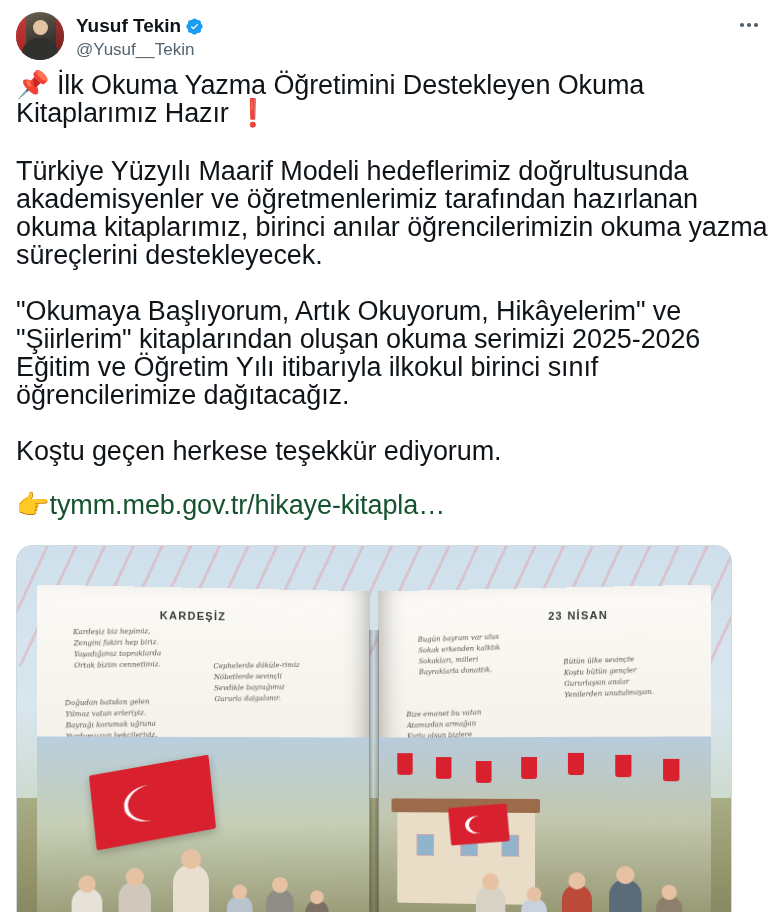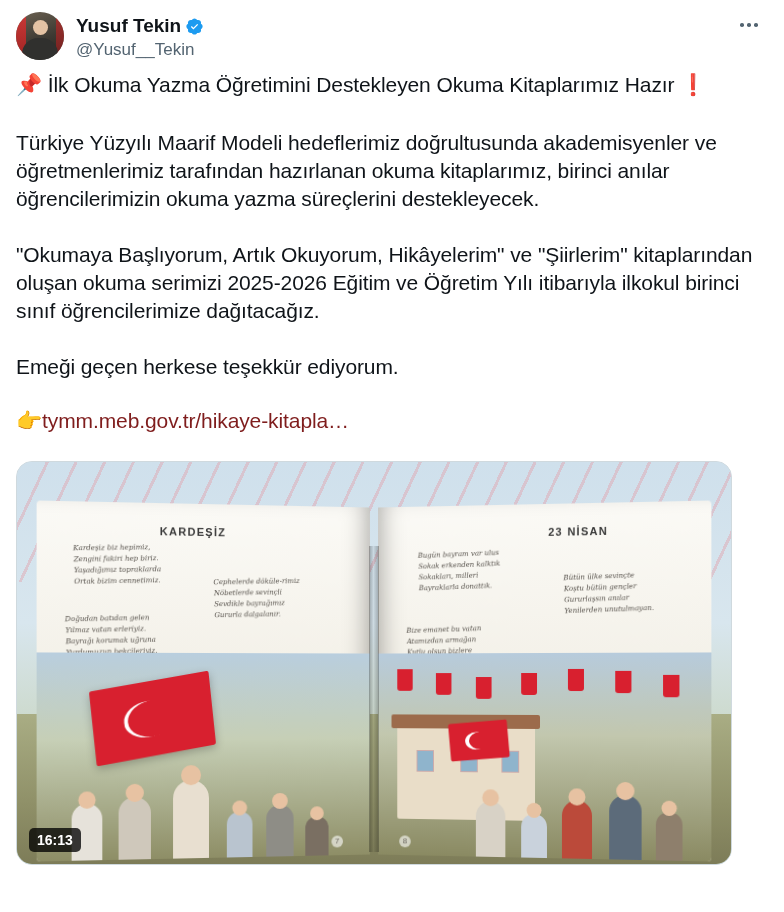--- a/index.html
+++ b/index.html
@@ -120,36 +120,36 @@
     gap: 3.5px;
   }
   .dots span {
     width: 3.6px;
     height: 3.6px;
     border-radius: 50%;
     background: #536471;
     display: block;
   }
   .body-text {
-    font-size: 21px;
+    font-size: 27px;
     line-height: 28px;
     color: #0f1419;
     letter-spacing: -0.1px;
   }
   .para {
     margin: 0 0 28px 0;
   }
   .para.first {
     margin-bottom: 30px;
   }
   .para.last {
     margin-bottom: 26px;
   }
   .link {
-    color: #7f1d1d;
+    color: #14532d;
     text-decoration: none;
     cursor: pointer;
   }
   .emoji {
     font-family: "DejaVu Sans", sans-serif;
   }
   .pin-emoji {
     color: #e0245e;
   }
   .media {
@@ -398,21 +398,21 @@
       <span></span>
         <span></span>
         <span></span>
     </span>
   </div>
 
   <div class="body-text">
     <p class="para first"><span class="emoji pin-emoji">📌</span><span> İlk Okuma Yazma Öğretimini Destekleyen Okuma Kitaplarımız Hazır </span><span class="emoji">❗</span></p>
     <p class="para">Türkiye Yüzyılı Maarif Modeli hedeflerimiz doğrultusunda akademisyenler ve öğretmenlerimiz tarafından hazırlanan okuma kitaplarımız, birinci anılar öğrencilerimizin okuma yazma süreçlerini destekleyecek.</p>
     <p class="para">"Okumaya Başlıyorum, Artık Okuyorum, Hikâyelerim" ve "Şiirlerim" kitaplarından oluşan okuma serimizi 2025-2026 Eğitim ve Öğretim Yılı itibarıyla ilkokul birinci sınıf öğrencilerimize dağıtacağız.</p>
-    <p class="para last">Emeği geçen herkese teşekkür ediyorum.</p>
+    <p class="para last">Koştu geçen herkese teşekkür ediyorum.</p>
     <p class="para last"><span class="emoji">👉</span><a class="link" href="#">tymm.meb.gov.tr/hikaye-kitapla…</a></p>
   </div>
 
   <div class="media">
     <div class="sky"></div>
     <div class="stripes"></div>
     <div class="ground"></div>
 
     <div class="book">
 

